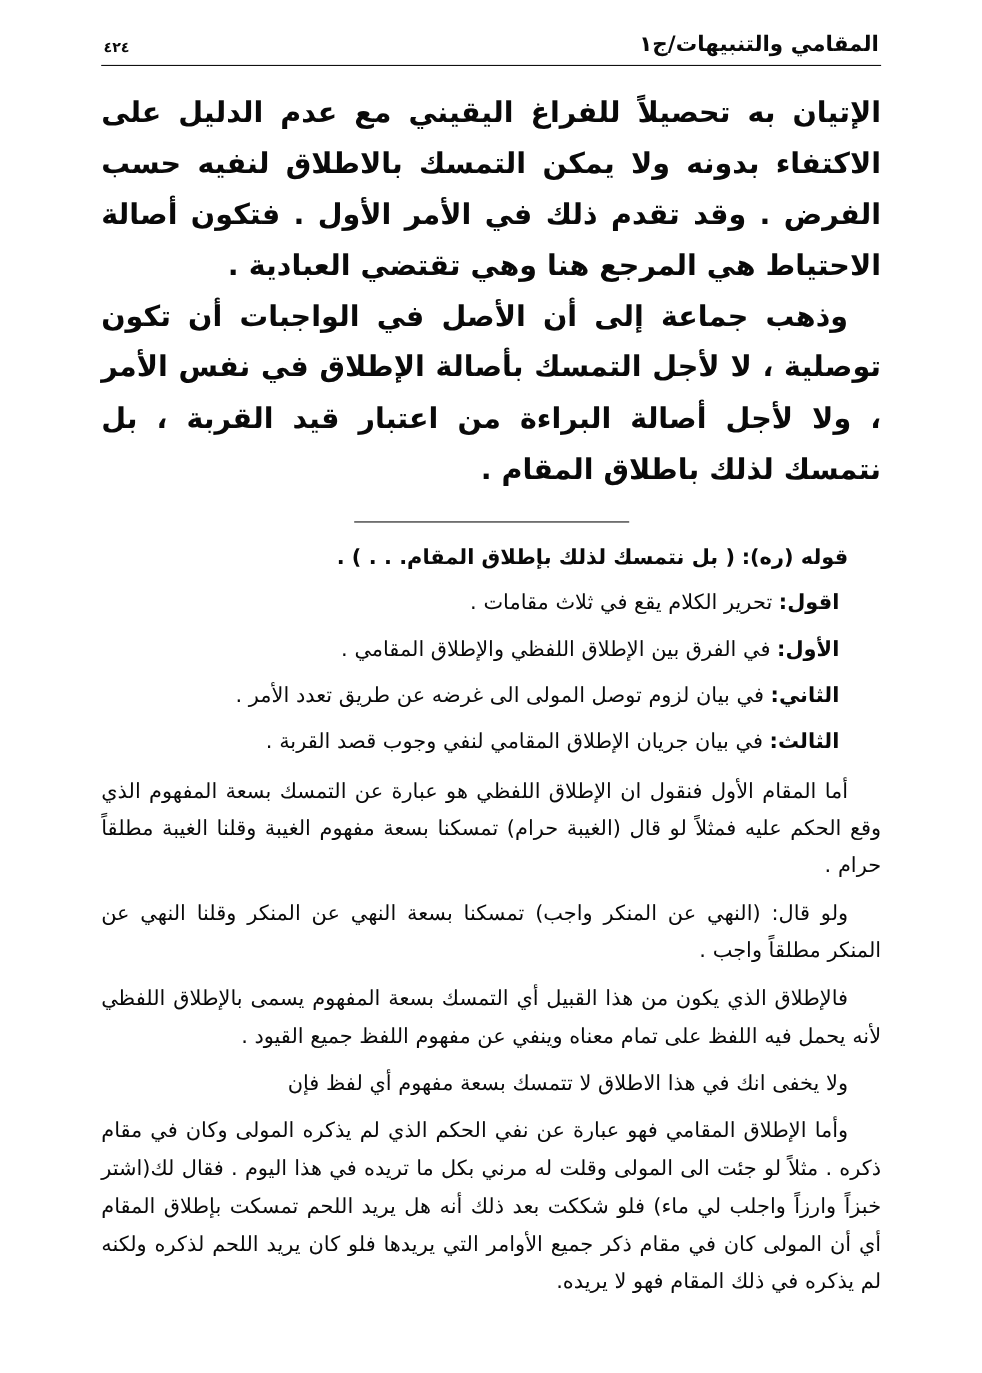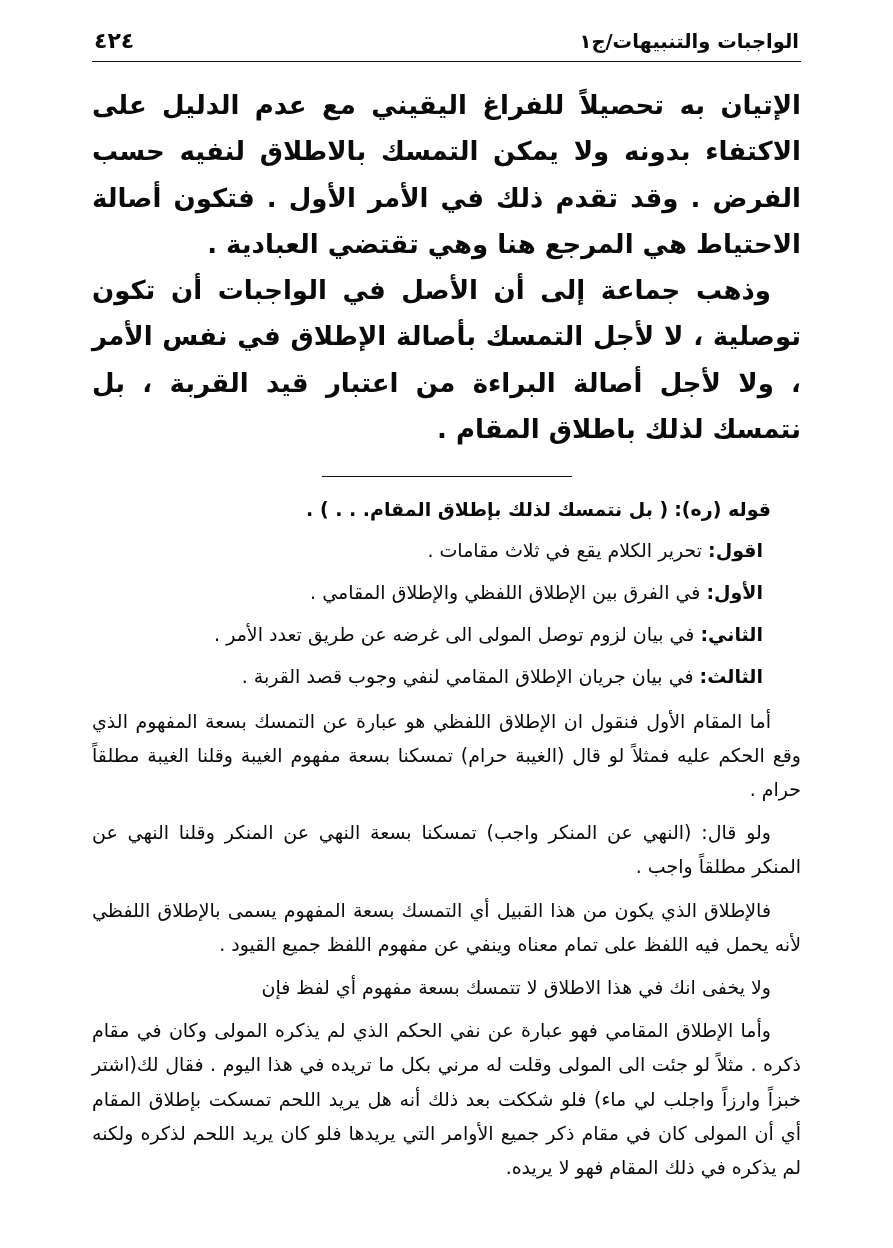--- a/index.html
+++ b/index.html
@@ -31,21 +31,21 @@
     direction: rtl;
     padding: 0 2px 8px 2px;
   }
   .header-title {
     font-size: 19.5px;
     font-weight: bold;
     letter-spacing: 0;
     white-space: nowrap;
   }
   .header-page {
-    font-size: 22px;
+    font-size: 13px;
     font-weight: bold;
     letter-spacing: 1px;
   }
   .header-rule {
     border: 0;
     border-top: 1.6px solid #111;
     margin: 0 0 20px 0;
   }
   
   .body-block {
@@ -108,21 +108,21 @@
   .commentary p.body.tight {
     margin-top: 9px;
   }
 </style>
 </head>
 <body>
 
 <div class="page">
 
   <div class="header">
-    <div class="header-title">الواجبات والتنبيهات/ج١</div>
+    <div class="header-title">المقامي والتنبيهات/ج١</div>
     <div class="header-page">٤٢٤</div>
   </div>
   <hr class="header-rule">
 
   <div class="body-block">
     <p class="para">الإتيان به تحصيلاً للفراغ اليقيني مع عدم الدليل على الاكتفاء بدونه ولا يمكن التمسك بالاطلاق لنفيه حسب الفرض . وقد تقدم ذلك في الأمر الأول . فتكون أصالة الاحتياط هي المرجع هنا وهي تقتضي العبادية .</p>
     <p class="para indent spaced">وذهب جماعة إلى أن الأصل في الواجبات أن تكون توصلية ، لا لأجل التمسك بأصالة الإطلاق في نفس الأمر ، ولا لأجل أصالة البراءة من اعتبار قيد القربة ، بل نتمسك لذلك باطلاق المقام .</p>
   </div>
 
   <div class="divider-wrap">

